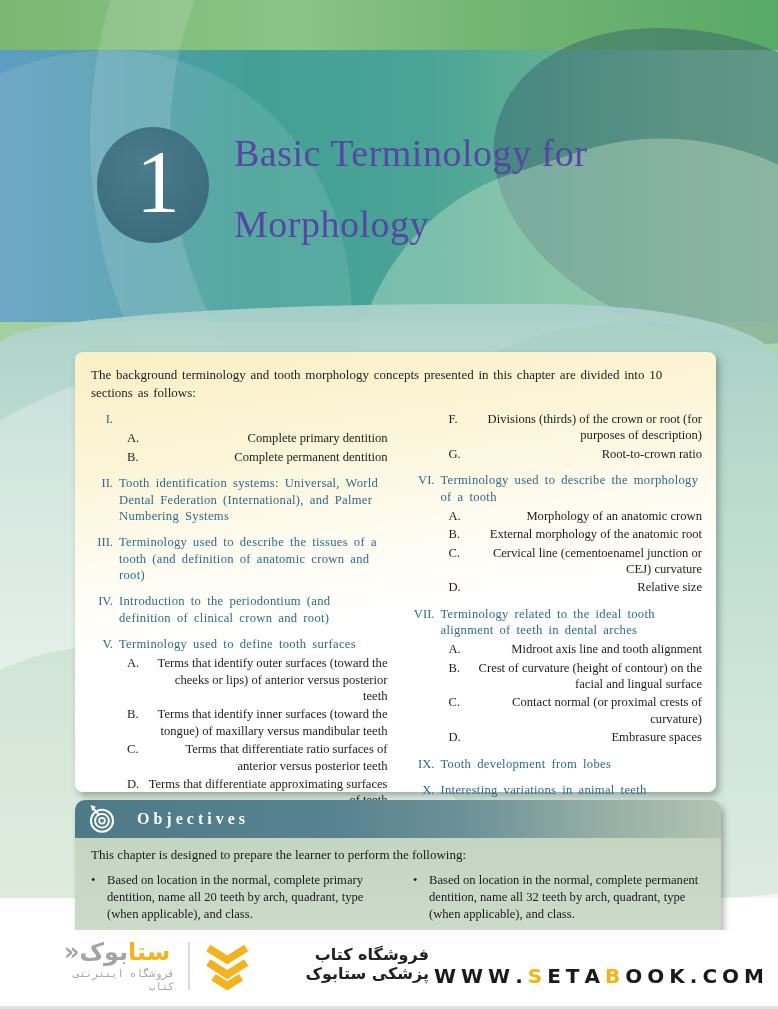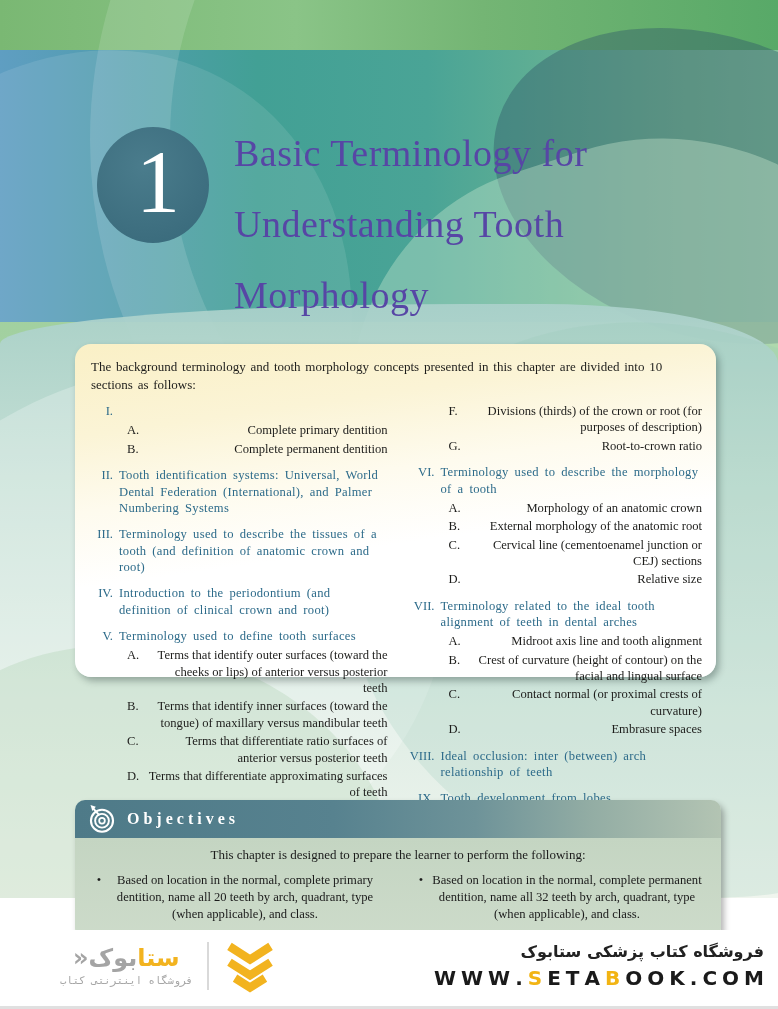--- a/index.html
+++ b/index.html
@@ -35,67 +35,67 @@
   .chapter-badge{position:absolute;left:97px;top:127px;width:112px;height:116px;border-radius:50%;
       background:radial-gradient(circle at 42% 34%,#4a7c8c 0%,#3d6e7f 68%,#38download:0;,#366879 100%);
       background:radial-gradient(circle at 42% 34%,#4a7c8c 0%,#3d6e7f 68%,#366879 100%);
       display:flex;align-items:center;justify-content:center;}
   .chapter-badge span{color:#ffffff;font-size:88px;line-height:1;padding-left:10px;padding-bottom:6px;}
   .title{position:absolute;left:234px;top:106px;margin:0;color:#5746a5;font-weight:400;
       font-size:38px;line-height:47px;letter-spacing:0.5px;}
   .title .tl{display:block;margin-top:24px;}
 
   
-  .outline-box{position:absolute;left:75px;top:344px;width:641px;height:333px;box-sizing:border-box;
-      padding:12px 14px 10px 14px;border-radius:16px;
+  .outline-box{position:absolute;left:75px;top:352px;width:641px;height:440px;box-sizing:border-box;
+      padding:12px 14px 10px 14px;border-radius:8px;
       background:linear-gradient(172deg,#faf0c6 0%,#fbf4d6 22%,#fefbee 40%,#ffffff 58%);
       box-shadow:3px 4px 7px rgba(30,50,45,0.35);}
   .intro{font-size:13px;color:#1d1d1b;line-height:1.35;margin:2px 2px 10px 2px;word-spacing:1.5px;}
   .cols{display:flex;gap:16px;}
   .col{flex:1;font-size:12.6px;line-height:1.3;}
   .col > :first-child{margin-top:0;}
   .o-item{display:flex;margin:10px 0 3px 0;}
   .o-num{flex:0 0 24px;text-align:right;margin-right:6px;color:#2d6b8a;}
   .col-right .o-num{flex:0 0 31px;}
   .o-head{flex:1;color:#2d6b8a;letter-spacing:0.3px;word-spacing:2.5px;}
   .o-subs{margin:2px 0 0 38px;}
   .col-right .o-subs{margin-left:45px;}
   .o-sub{display:flex;margin-bottom:2px;}
   .o-letter{flex:0 0 15px;margin-right:6px;color:#1d1d1b;}
   .o-text{flex:1;color:#1d1d1b;text-align:right;}
 
   
   .objectives{position:absolute;left:75px;top:800px;width:646px;border-radius:10px;
       box-shadow:3px 4px 6px rgba(0,0,0,0.30);}
-  .obj-bar{height:38px;border-radius:10px 10px 0 0;display:flex;align-items:center;gap:10px;
+  .obj-bar{height:38px;border-radius:10px 10px 0 0;display:flex;align-items:center;gap:20px;
       padding:0 10px;background:linear-gradient(90deg,#4e7a88 0%,#57828f 40%,#6e9399 62%,#93ada4 80%,#b3c4b3 100%);}
   .obj-icon{width:30px;height:30px;margin-left:2px;flex:0 0 auto;}
   .obj-label{color:#ffffff;font-weight:700;font-size:16px;letter-spacing:4px;}
   .obj-body{background:linear-gradient(180deg,#c4d5c2 0%,#cddbca 100%);border-radius:0 0 10px 10px;
-      padding:7px 16px 16px 16px;text-align:center;}
+      padding:7px 16px 16px 16px;}
   .obj-intro{font-size:13px;margin:2px 0 9px 0;color:#1b1b1b;}
   .obj-cols{display:flex;gap:30px;}
   .obj-col{flex:1;font-size:12.6px;line-height:1.35;color:#1b1b1b;}
   .bullet{display:flex;}
   .b-dot{flex:0 0 16px;}
   .b-text{flex:1;}
 
   
   .footer{position:absolute;left:0;top:930px;width:778px;height:79px;background:#ffffff;
       box-sizing:border-box;display:flex;align-items:center;justify-content:space-between;
       padding:0 14px 4px 60px;border-bottom:3px solid #e0e0e0;gap:24px;}
   .f-left{display:flex;align-items:center;}
   .wordmark-block{display:flex;flex-direction:column;align-items:center;}
   .wordmark{font-family:"DejaVu Sans",sans-serif;font-weight:700;font-size:24px;line-height:1.1;}
   .wm-yellow{color:#f2b31f;}
   .wm-gray{color:#a4a4a4;}
   .tagline{font-family:Liberation Mono, monospace;font-size:10.5px;color:#a6a6a6;margin-top:2px;}
   .logo-divider{width:2px;height:48px;background:#d9d9d9;margin:0 14px;}
   .chevron-logo{width:54px;height:56px;}
-  .f-right{display:flex;flex-direction:column;align-items:flex-end;}
+  .f-right{display:flex;flex-direction:row;align-items:flex-end;}
   .persian-caption{font-family:"DejaVu Sans",sans-serif;font-size:16px;font-weight:600;color:#222222;margin-bottom:5px;}
   .site-url{white-space:nowrap;}
   .site-url span{font-family:"DejaVu Sans",sans-serif;font-weight:700;font-size:20px;color:#1a1a1a;margin-left:5px;}
   .site-url span.hl{color:#f2b413;}
 </style>
 </head>
 <body>
 
 <div class="page">
 
@@ -111,21 +111,20 @@
     <div class="leafD"></div>
     <div class="leafE"></div>
   </div>
 
   <div class="chapter-badge">
     <span>1</span>
   </div>
 
   <h1 class="title">
     <span class="tl">Basic Terminology for</span>
-    <span class="tl">Understanding Tooth</span>
     <span class="tl">Morphology</span>
   </h1>
 
   <section class="outline-box">
     <p class="intro">The background terminology and tooth morphology concepts presented in this chapter are divided into 10 sections as follows:</p>
     <div class="cols">
       <div class="col col-left" id="col-left">
           <div class="o-item">
             <span class="o-num">I.</span>
           </div>
@@ -197,21 +196,21 @@
             <div class="o-sub">
               <span class="o-letter">A.</span>
               <span class="o-text">Morphology of an anatomic crown</span>
             </div>
             <div class="o-sub">
               <span class="o-letter">B.</span>
               <span class="o-text">External morphology of the anatomic root</span>
             </div>
             <div class="o-sub">
               <span class="o-letter">C.</span>
-              <span class="o-text">Cervical line (cementoenamel junction or CEJ) sections</span>
+              <span class="o-text">Cervical line (cementoenamel junction or CEJ) curvature</span>
             </div>
             <div class="o-sub">
               <span class="o-letter">D.</span>
               <span class="o-text">Relative size</span>
             </div>
           </div>
           <div class="o-item">
             <span class="o-num">VII.</span>
             <span class="o-head">Terminology related to the ideal tooth alignment of teeth in dental arches</span>
           </div>
@@ -225,24 +224,20 @@
               <span class="o-text">Crest of curvature (height of contour) on the facial and lingual surface</span>
             </div>
             <div class="o-sub">
               <span class="o-letter">C.</span>
               <span class="o-text">Contact normal (or proximal crests of curvature)</span>
             </div>
             <div class="o-sub">
               <span class="o-letter">D.</span>
               <span class="o-text">Embrasure spaces</span>
             </div>
-          </div>
-          <div class="o-item">
-            <span class="o-num">VIII.</span>
-            <span class="o-head">Ideal occlusion: inter (between) arch relationship of teeth</span>
           </div>
           <div class="o-item">
             <span class="o-num">IX.</span>
             <span class="o-head">Tooth development from lobes</span>
           </div>
           <div class="o-item">
             <span class="o-num">X.</span>
             <span class="o-head">Interesting variations in animal teeth compared to human teeth using dental formulae</span>
           </div>
         </div>

